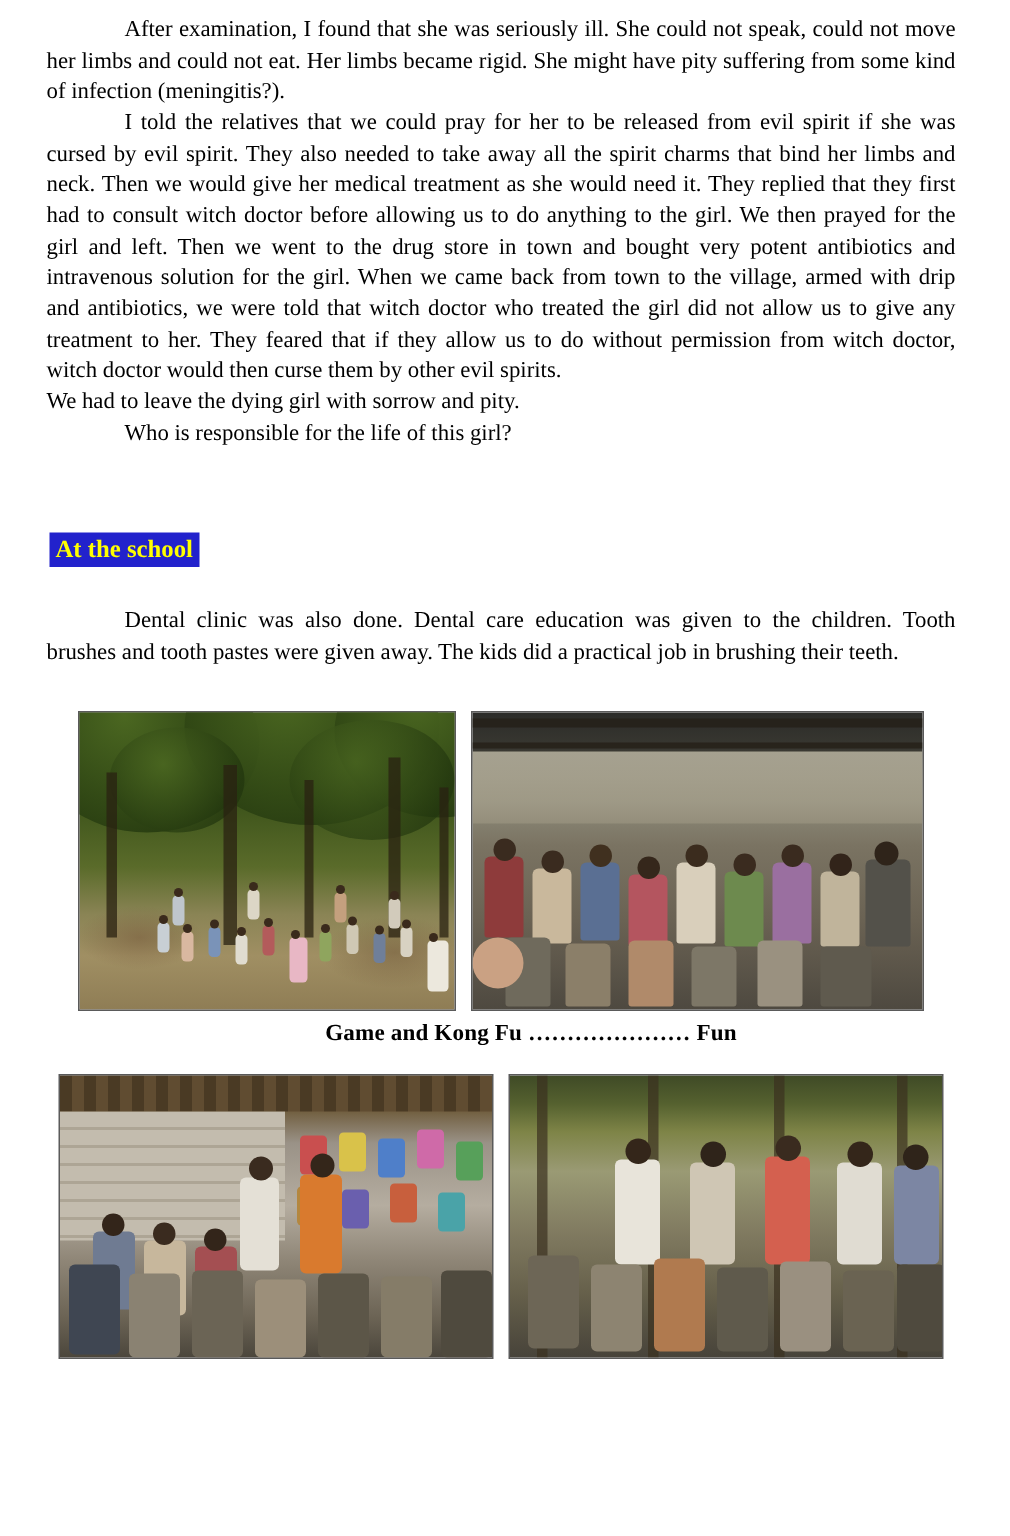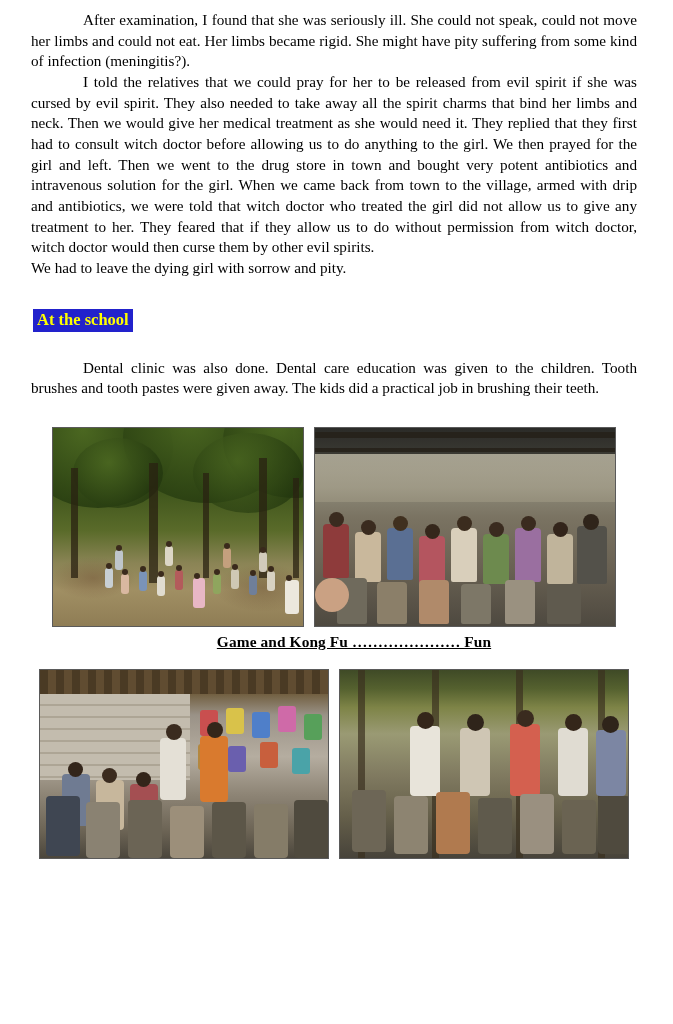--- a/index.html
+++ b/index.html
@@ -25,21 +25,21 @@
     margin: 0;
     font-size: 15.2px;
     line-height: 1.36;
     text-align: justify;
     text-indent: 0;
   }
   p.indent {
     text-indent: 52px;
   }
   .heading-wrap {
-    margin-top: 30px;
+    margin-top: 56px;
     margin-bottom: 0;
     padding-left: 2px;
   }
   .heading {
     display: inline-block;
     background: #2222cc;
     color: #ffff00;
     font-weight: bold;
     font-size: 16.5px;
     padding: 1px 4px 2px 4px;
@@ -61,21 +61,21 @@
     border: 1px solid #5a5a5a;
     box-sizing: border-box;
   }
   .caption {
     text-align: center;
     font-weight: bold;
     font-size: 15.4px;
     margin: 6px 0 0 0;
     letter-spacing: 0.1px;
   }
-  .cap-row-1 { padding-left: 40px; text-decoration: underline; }
+  .cap-row-1 { padding-left: 40px; }
   .cap-row-2 { padding-left: 6px; }
 
   
   .photo-game {
     width: 252px; height: 200px;
     background:
       radial-gradient(ellipse 60px 30px at 40px 150px, rgba(120,90,60,.55), rgba(120,90,60,0) 70%),
       radial-gradient(ellipse 70px 34px at 210px 160px, rgba(110,85,55,.5), rgba(110,85,55,0) 70%),
       linear-gradient(to bottom, #2f4316 0%, #3a5119 28%, #5a6b2a 52%, #8a8455 68%, #a08f63 82%, #8f7d55 100%);
     position: relative;
@@ -153,20 +153,21 @@
   .photo-brush .body { position:absolute; border-radius:4px; }
 </style>
 </head>
 <body>
 
 <div class="page">
 
   <p class="body-par indent">After examination, I found that she was seriously ill. She could not speak, could not move her limbs and could not eat. Her limbs became rigid. She might have pity suffering from some kind of infection (meningitis?).</p>
   <p class="body-par indent">I told the relatives that we could pray for her to be released from evil spirit if she was cursed by evil spirit. They also needed to take away all the spirit charms that bind her limbs and neck. Then we would give her medical treatment as she would need it. They replied that they first had to consult witch doctor before allowing us to do anything to the girl. We then prayed for the girl and left. Then we went to the drug store in town and bought very potent antibiotics and intravenous solution for the girl. When we came back from town to the village, armed with drip and antibiotics, we were told that witch doctor who treated the girl did not allow us to give any treatment to her. They feared that if they allow us to do without permission from witch doctor, witch doctor would then curse them by other evil spirits.</p>
   <p class="body-par">We had to leave the dying girl with sorrow and pity.</p>
+  <p class="body-par indent">Who is responsible for the life of this girl?</p>
 
   <div class="heading-wrap">
     <span class="heading">At the school</span>
   </div>
 
   <div class="gap-after-heading"></div>
 
   <p class="body-par indent">Dental clinic was also done. Dental care education was given to the children. Tooth brushes and tooth pastes were given away. The kids did a practical job in brushing their teeth.</p>
 
   <div class="figures">

